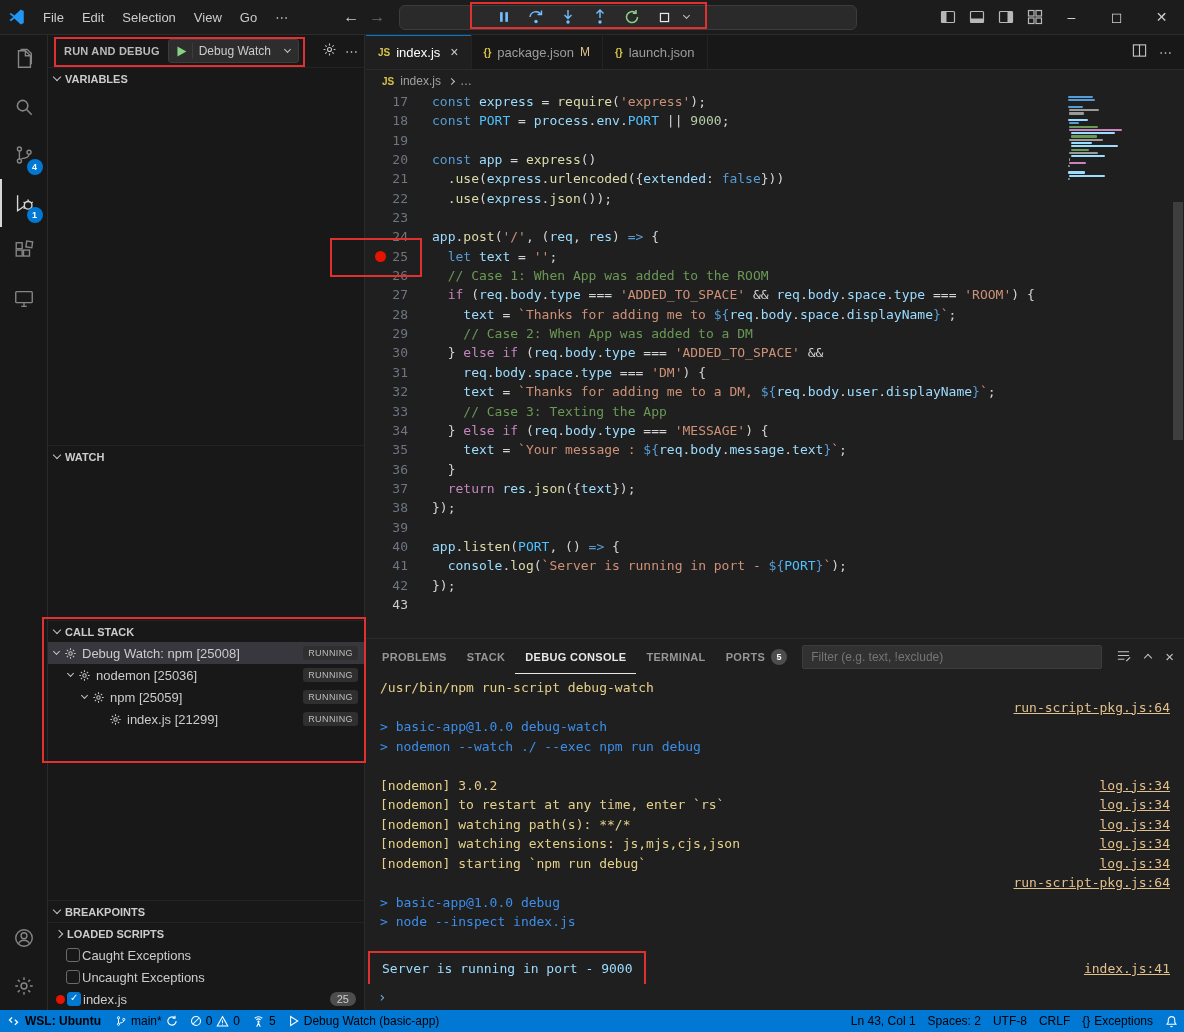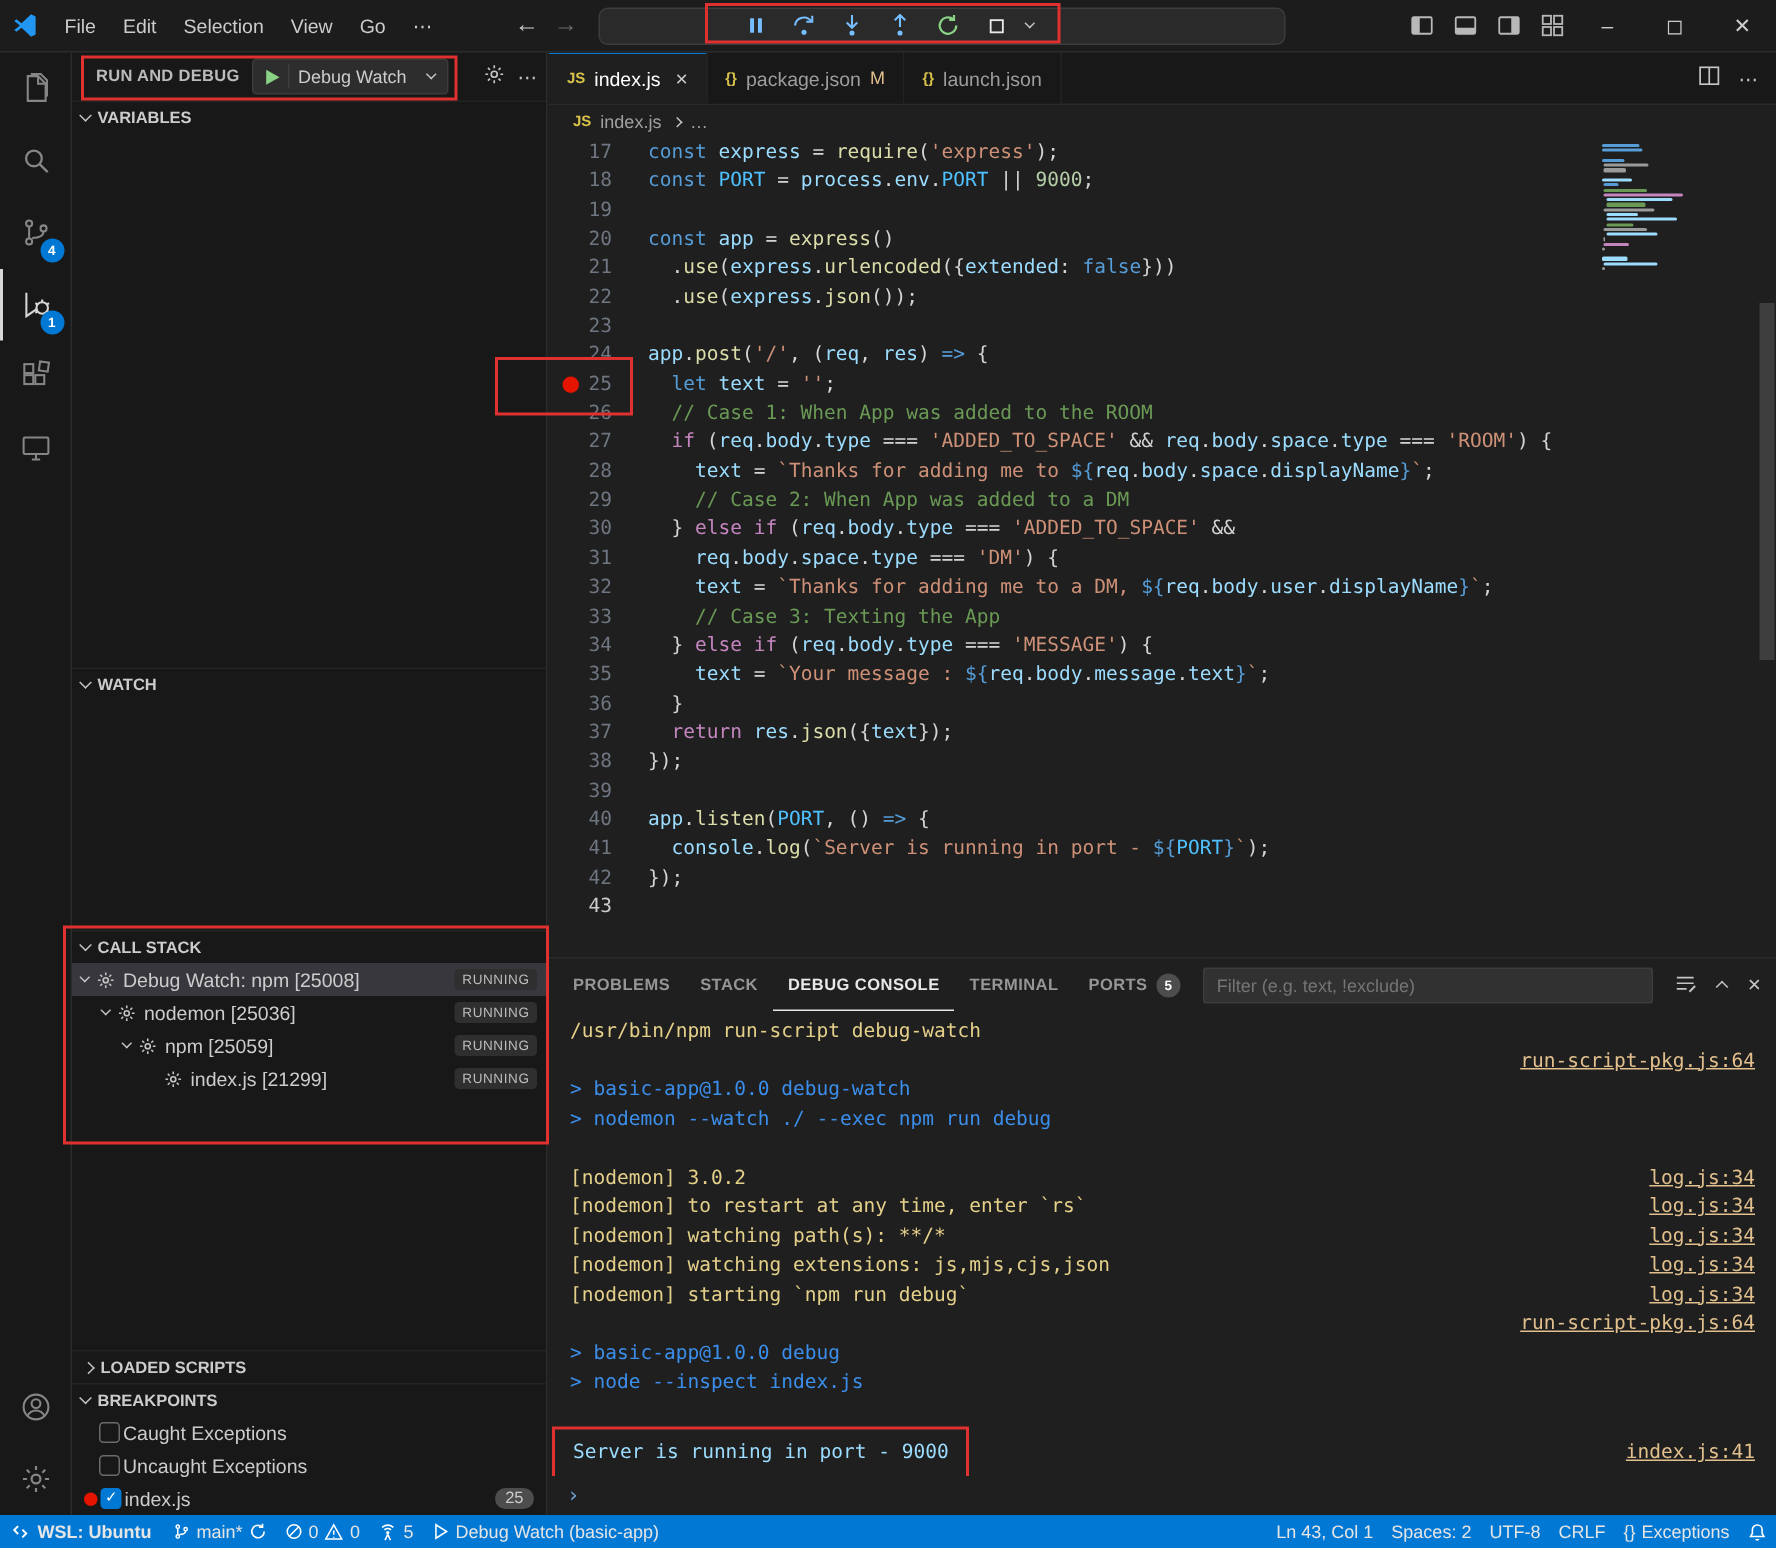--- a/index.html
+++ b/index.html
@@ -116,21 +116,21 @@
     white-space:pre; align-items:center; }
   .con-y{color:#e5d08a} .con-b{color:#3b8eea} .con-o{color:#9cdcfe} .con-d{color:#cccccc}
   .con-link { color:#e2c08d; text-decoration:underline; margin-left:20px; flex:none; }
   .con-highlight { border:2px solid #e03131; padding:6px 12px; margin-left:-12px; }
   .console-input { position:absolute; left:0; right:0; bottom:0; height:26px; display:flex;
     align-items:center; padding:0 12px; color:#6fa8dc; font-size:14px;
     font-family:"DejaVu Sans Mono", monospace; }
 
   
   .statusbar { position:absolute; left:0; bottom:0; width:100%; height:22px; background:#0078d4;
-    color:#e5e5e5; display:flex; align-items:center; font-size:12px; z-index:6;text-align:right; }
+    color:#000000; display:flex; align-items:center; font-size:12px; z-index:6;text-align:right; }
   .st-item { display:flex; align-items:center; gap:4px; padding:0 6px; height:100%; white-space:nowrap; }
   .st-item.remote { padding:0 8px; font-weight:bold; }
   .st-right { margin-left:auto; display:flex; height:100%; }
   .st-icon { display:flex; align-items:center; }
 
   
   .annotation { position:absolute; border:2px solid #e03131; z-index:60; pointer-events:none; }
 </style>
 </head>
 <body>
@@ -372,27 +372,27 @@
               <path d="M8 1.6v2.2M8 12.2v2.2M1.6 8h2.2M12.2 8h2.2M3.5 3.5l1.6 1.6M10.9 10.9l1.6 1.6M12.5 3.5l-1.6 1.6M5.1 10.9l-1.6 1.6"></path>
             </svg>
           </span>
           <span>index.js [21299]</span>
           <span class="chip">RUNNING</span>
         </div>
       </div>
     <div class="sec-body" style="height:170px"></div>
 
     <div class="sec-header">
+      <span class="chev"></span>
+      <span>BREAKPOINTS</span>
+    </div>
+
+    <div class="sec-header">
       <span class="chev right"></span>
       <span>LOADED SCRIPTS</span>
-    </div>
-
-    <div class="sec-header">
-      <span class="chev"></span>
-      <span>BREAKPOINTS</span>
     </div>
     <div class="sec-body">
         <div class="bp-row">
           <span class="cb"></span>
           <span>Caught Exceptions</span>
         </div>
         <div class="bp-row">
           <span class="cb"></span>
           <span>Uncaught Exceptions</span>
         </div>

